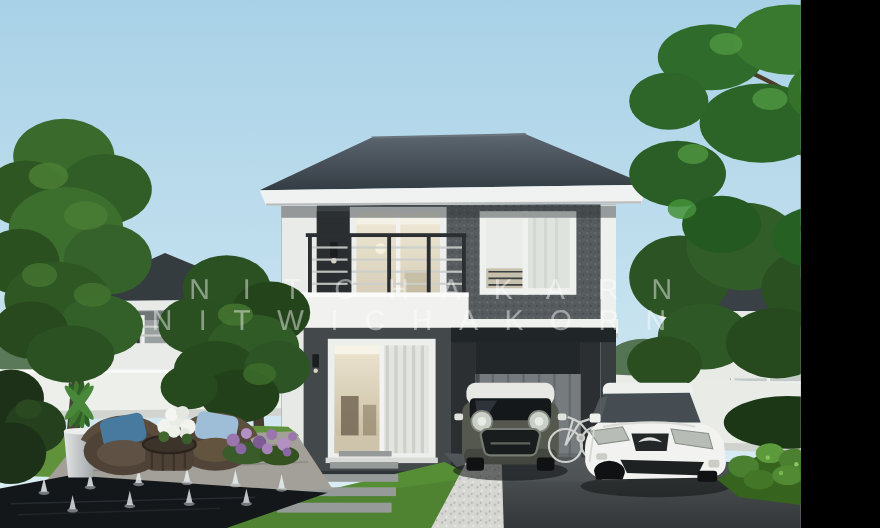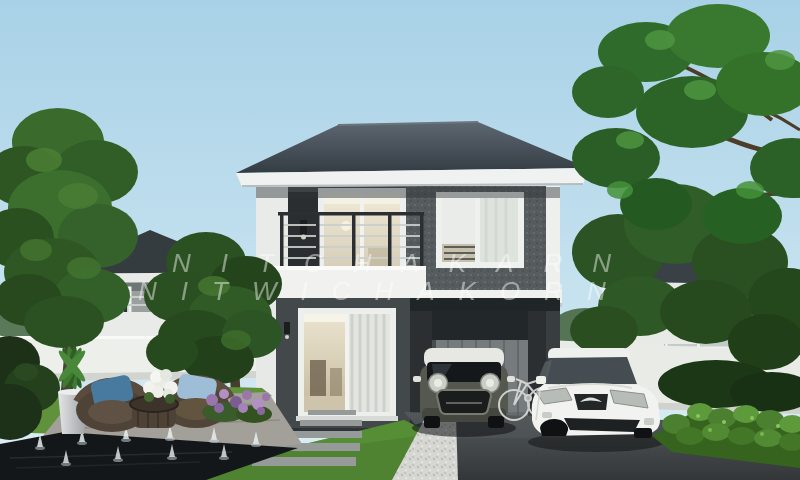--- a/index.html
+++ b/index.html
@@ -1,16 +1,16 @@
 <!DOCTYPE html>
 <html><head>
 <meta charset="utf-8">
 <style>
   html,body{margin:0;padding:0;background:#000;}
-  .stage{position:relative;width:800px;height:480px;overflow:hidden;font-family:"Liberation Sans",sans-serif;font-style:italic;}
+  .stage{position:relative;width:728px;height:480px;overflow:hidden;font-family:"Liberation Sans",sans-serif;}
   svg{display:block;width:800px;height:480px;}
   .wm{fill:#ffffff;opacity:.45;font-family:"Liberation Sans",sans-serif;font-size:26px;font-weight:400;}
   .wm1{letter-spacing:30px;}
   .wm2{letter-spacing:24px;}
 </style>
 </head>
 <body>
 
 <div class="stage">
 <svg viewBox="0 0 800 480">

